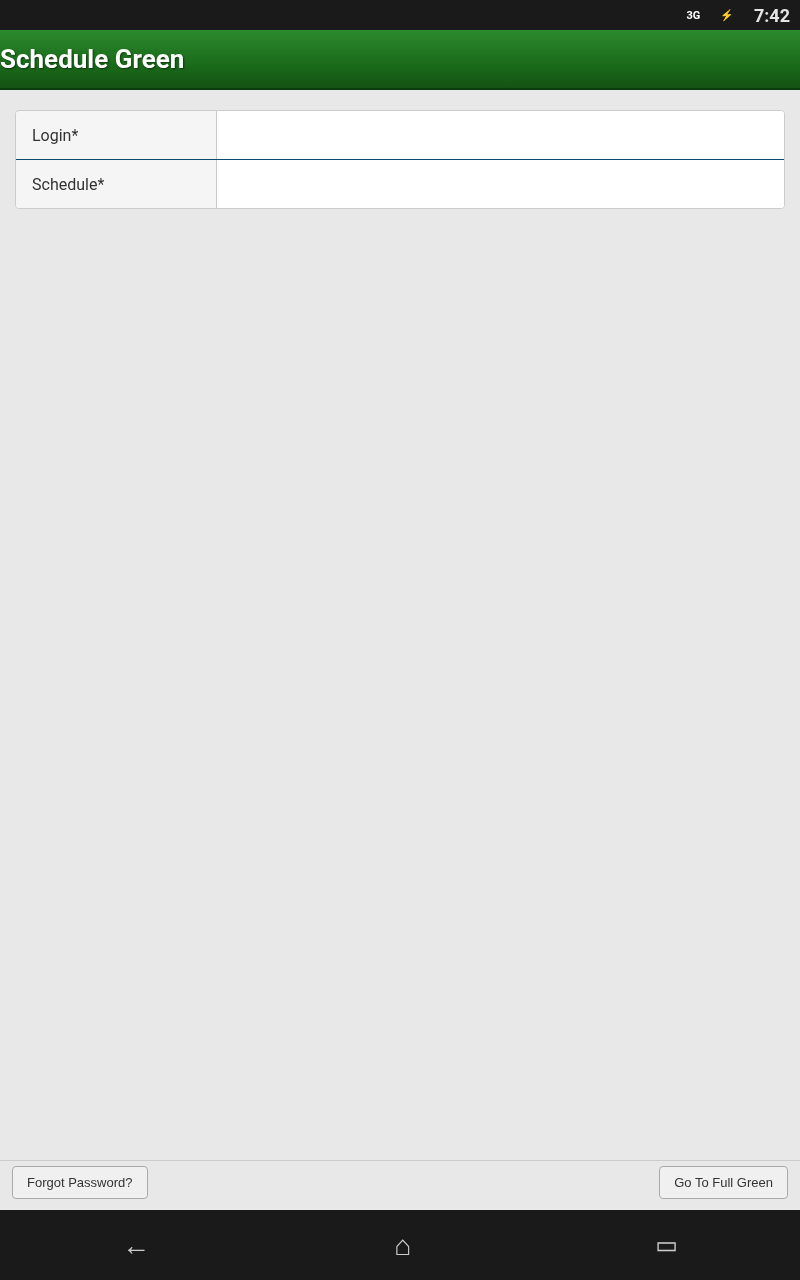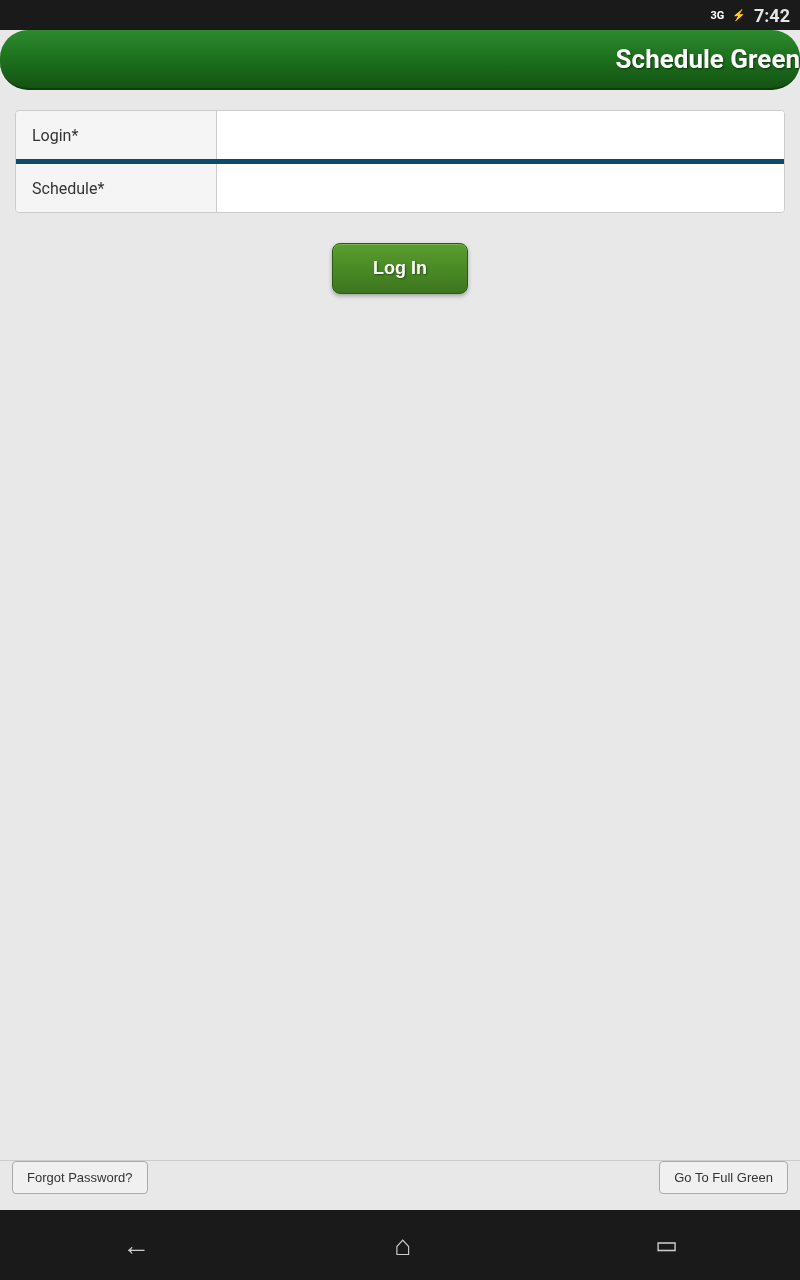--- a/index.html
+++ b/index.html
@@ -16,21 +16,21 @@
 
     
     .status-bar {
       width: 100%;
       height: 30px;
       background: #1a1a1a;
       display: flex;
       align-items: center;
       justify-content: flex-end;
       padding: 0 10px;
-      gap: 8px;
+      gap: 20px;
     }
 
     .status-signal {
       color: #ffffff;
       font-size: 11px;
       font-weight: bold;
     }
 
     .status-battery {
       color: #ffffff;
@@ -43,23 +43,22 @@
       font-weight: bold;
     }
 
     
     .app-header {
       width: 100%;
       height: 60px;
       background: linear-gradient(180deg, #2d8a2d 0%, #1a6b1a 60%, #145214 100%);
       display: flex;
       align-items: center;
-      justify-content: flex-end;
+      justify-content: flex-start;
       border-bottom: 2px solid #0d3d0d;
-      border-radius: 28px;
     }
 
     .app-title {
       color: #ffffff;
       font-size: 26px;
       font-weight: bold;
       text-shadow: 1px 1px 2px rgba(0,0,0,0.5);
     }
 
     
@@ -77,21 +76,21 @@
       width: 100%;
       background: #f5f5f5;
       border: 1px solid #cccccc;
       border-radius: 4px;
       overflow: hidden;
     }
 
     .form-row {
       display: flex;
       align-items: center;
-      border-bottom: 5px solid #0c4a6e;
+      border-bottom: 1px solid #0c4a6e;
     }
 
     .form-row:last-child {
       border-bottom: none;
     }
 
     .form-label {
       width: 200px;
       min-width: 200px;
       padding: 14px 16px;
@@ -133,23 +132,23 @@
 
     
     .spacer { flex: 1; }
 
     
     .bottom-action-bar {
       width: 100%;
       height: 50px;
       background: #e8e8e8;
       display: flex;
-      align-items: flex-start;
+      align-items: flex-end;
       justify-content: space-between;
-      padding: 0 12px;
+      padding: 11px 12px;
       border-top: 1px solid #cccccc;
     }
 
     .bottom-btn {
       padding: 8px 14px;
       background: #f0f0f0;
       border: 1px solid #aaaaaa;
       border-radius: 4px;
       font-size: 13px;
       color: #333333;
@@ -195,23 +194,20 @@
     <div class="form-row">
       <label class="form-label">Login*</label>
       <input class="form-input" type="text" placeholder="" style="">
     </div>
     <div class="form-row">
       <label class="form-label">Schedule*</label>
       <input class="form-input" type="password" placeholder="" style="">
     </div>
   </div>
 
-  <div class="login-button-wrapper">
-    <button class="login-button">Log In</button>
-  </div>
 
   <div class="spacer"></div>
 </div>
 
 <div class="bottom-action-bar">
   <button class="bottom-btn">Forgot Password?</button>
   <button class="bottom-btn">Go To Full Green</button>
 </div>
 
 <div class="nav-bar">

